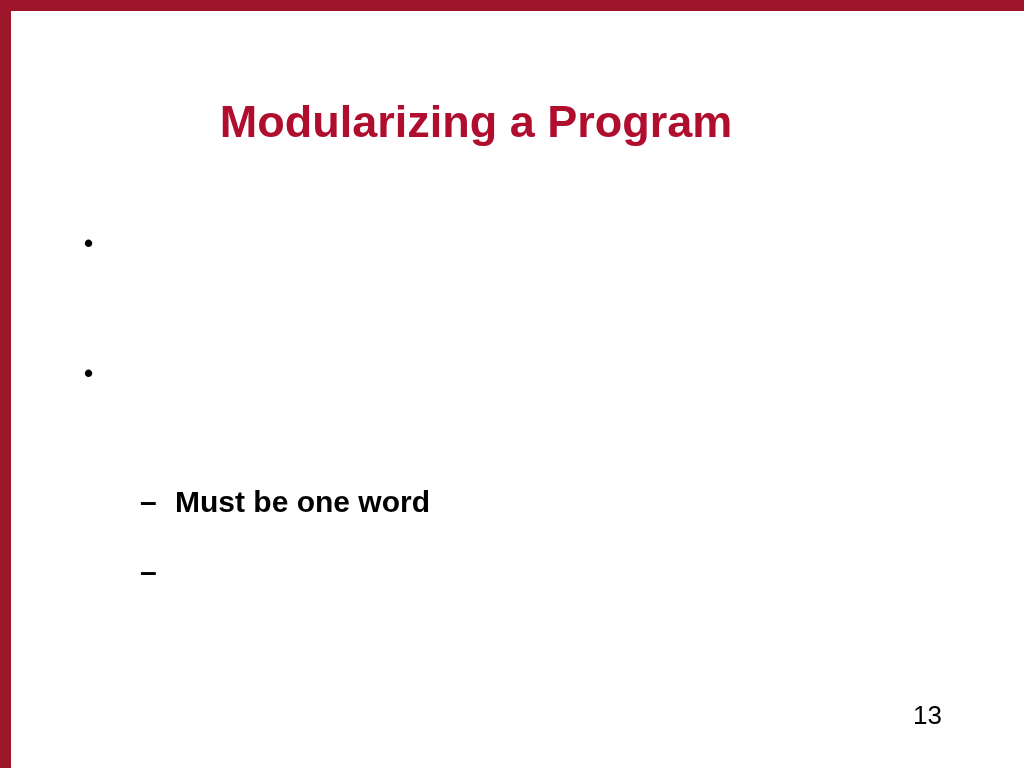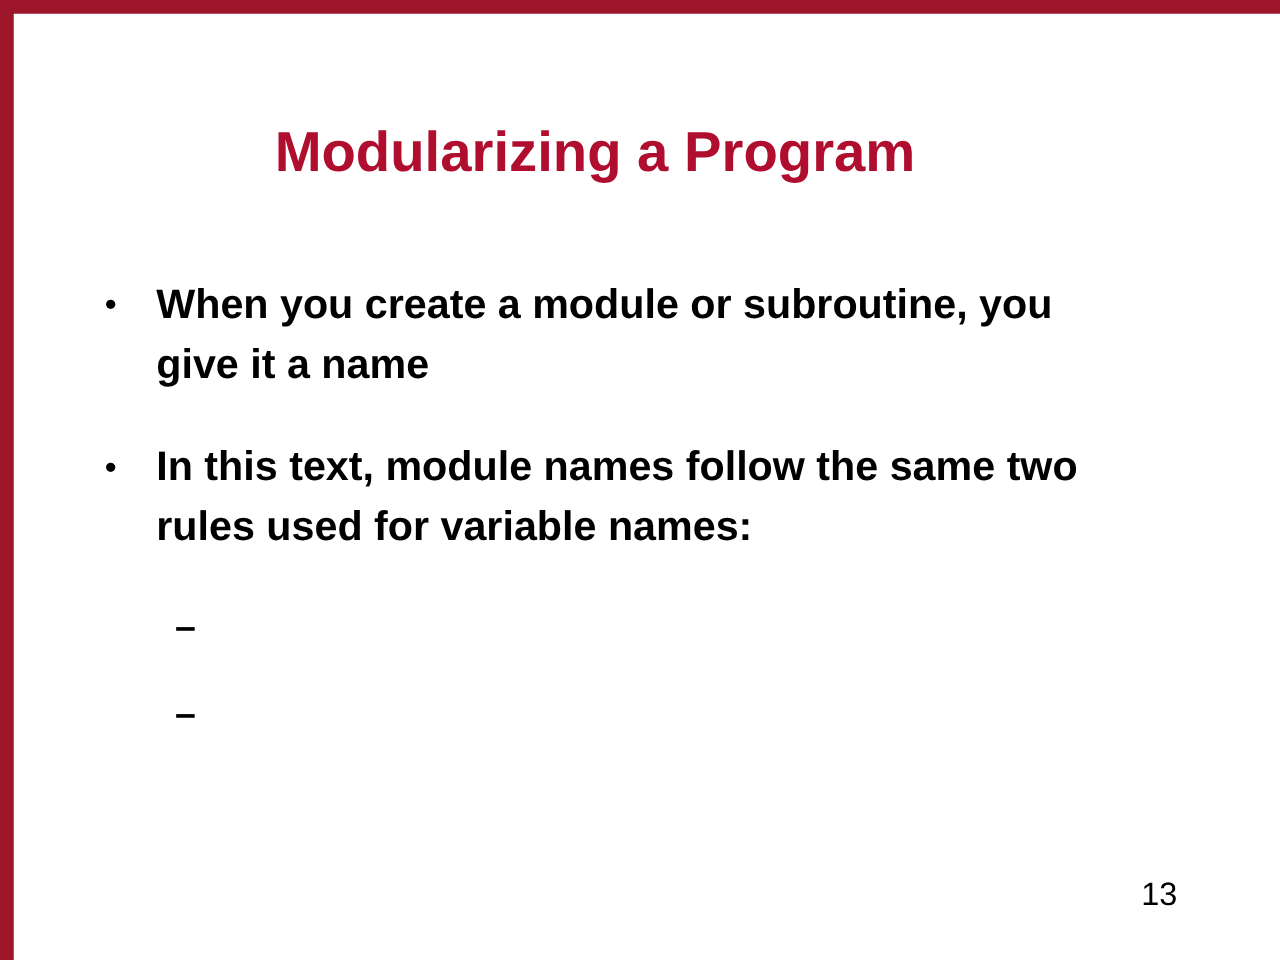--- a/index.html
+++ b/index.html
@@ -86,32 +86,29 @@
 <body>
 
 <div class="slide">
   <div class="border-top"></div>
   <div class="border-left"></div>
 
   <h1 class="title">Modularizing a Program</h1>
 
   <div class="bullet level1 b1">
     <span class="glyph">•</span>
-    <span class="text">When you create a module or subroutine, you
-give it a name</span>
   </div>
 
   <div class="bullet level1 b2">
     <span class="glyph">•</span>
-    <span class="text">In this text, module names follow the same two
-rules used for variable names:</span>
   </div>
 
   <div class="bullet level2 s1">
     <span class="glyph">–</span>
+    <span class="text">Must be one word</span>
   </div>
 
   <div class="bullet level2 s2">
     <span class="glyph">–</span>
   </div>
 
   <div class="footer-page">13</div>
 </div>
 
 </body></html>

